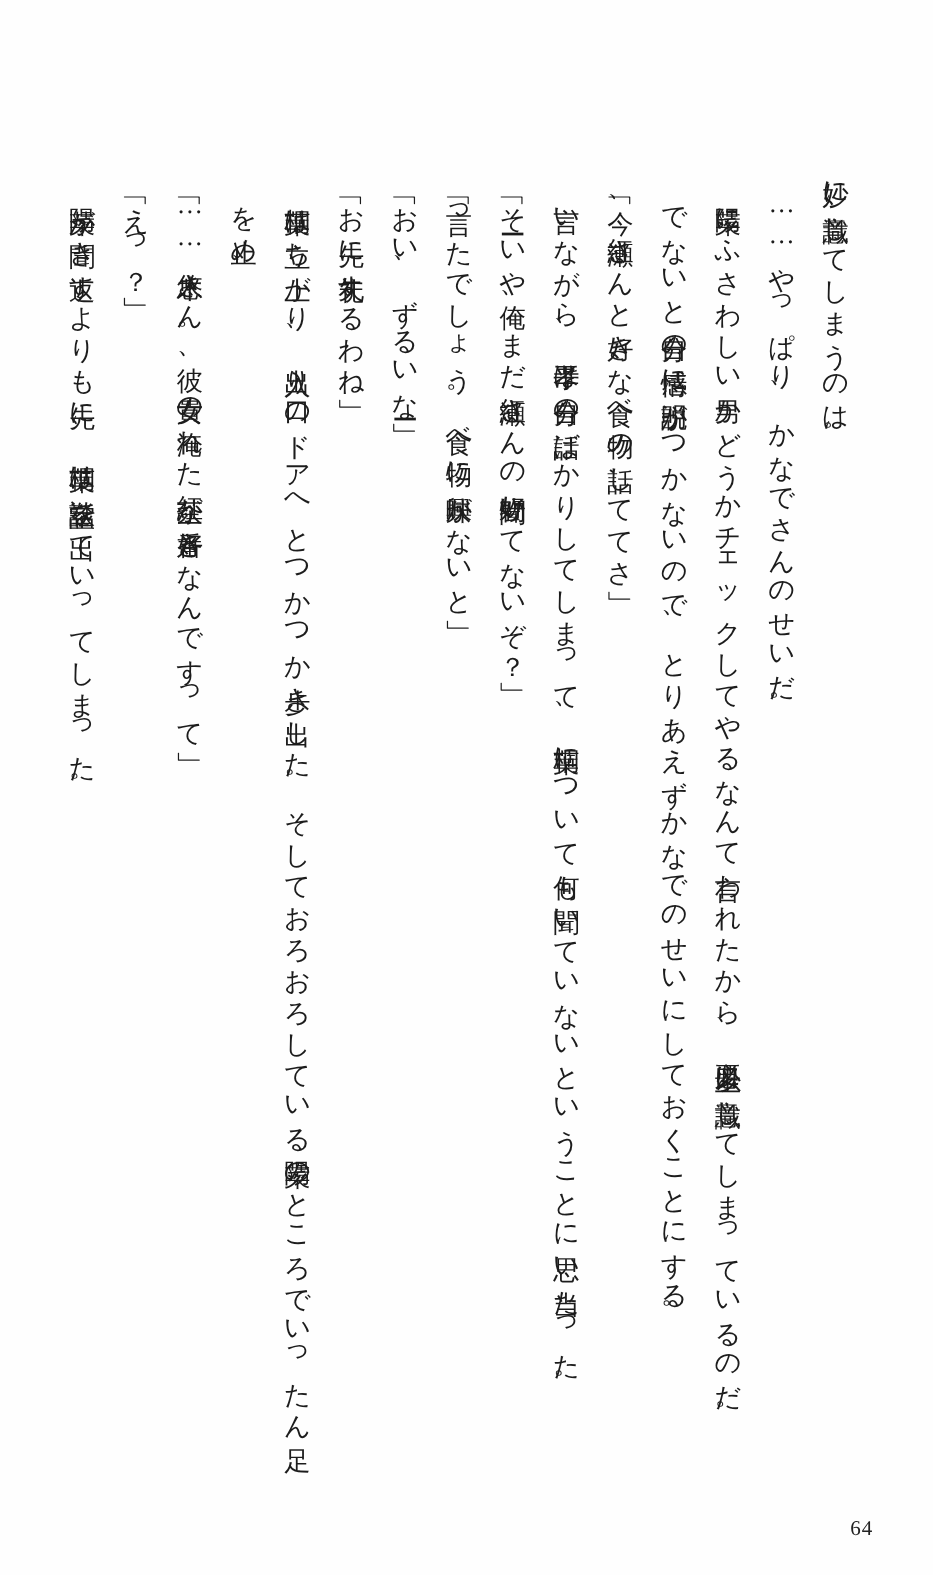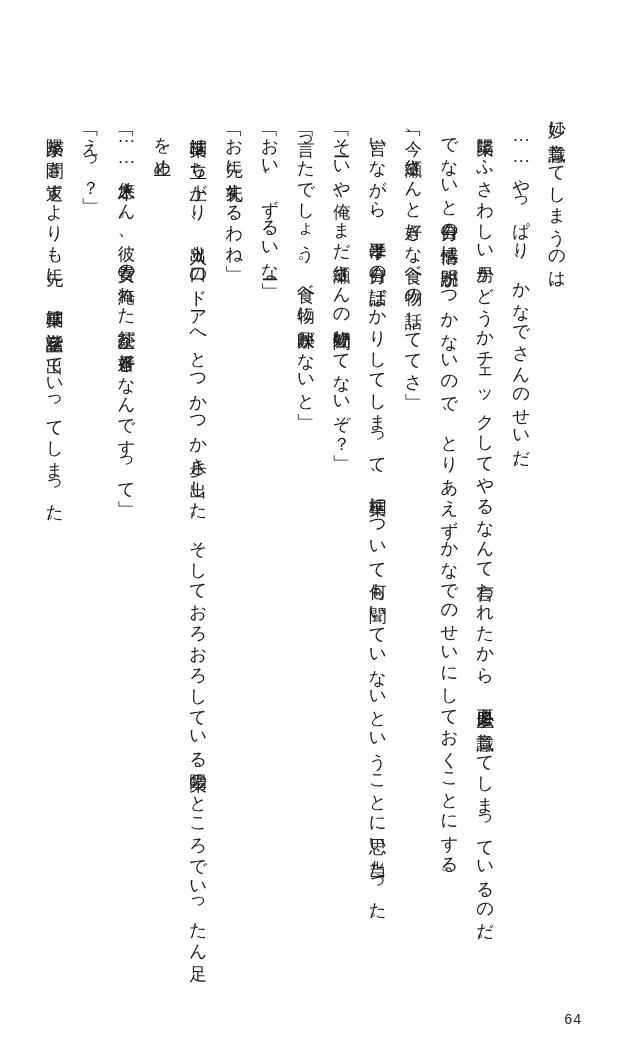--- a/index.html
+++ b/index.html
@@ -46,21 +46,21 @@
   .para.indent {
     padding-top: 17px;
   }
   .page-number {
     position: absolute;
     bottom: 22px;
     right: 40px;
     font-size: 14px;
     letter-spacing: 0.04em;
     color: #222;
-    font-family: Liberation Mono, monospace;
+    font-family: Liberation Serif, serif;
   }
 </style>
 </head>
 <body>
 
 <div class="page">
 
   <div class="text-block" id="body-container">
       <span class="para">妙に意識してしまうのは。</span>
       <span class="para indent">……やっぱり、かなでさんのせいだ。</span>

